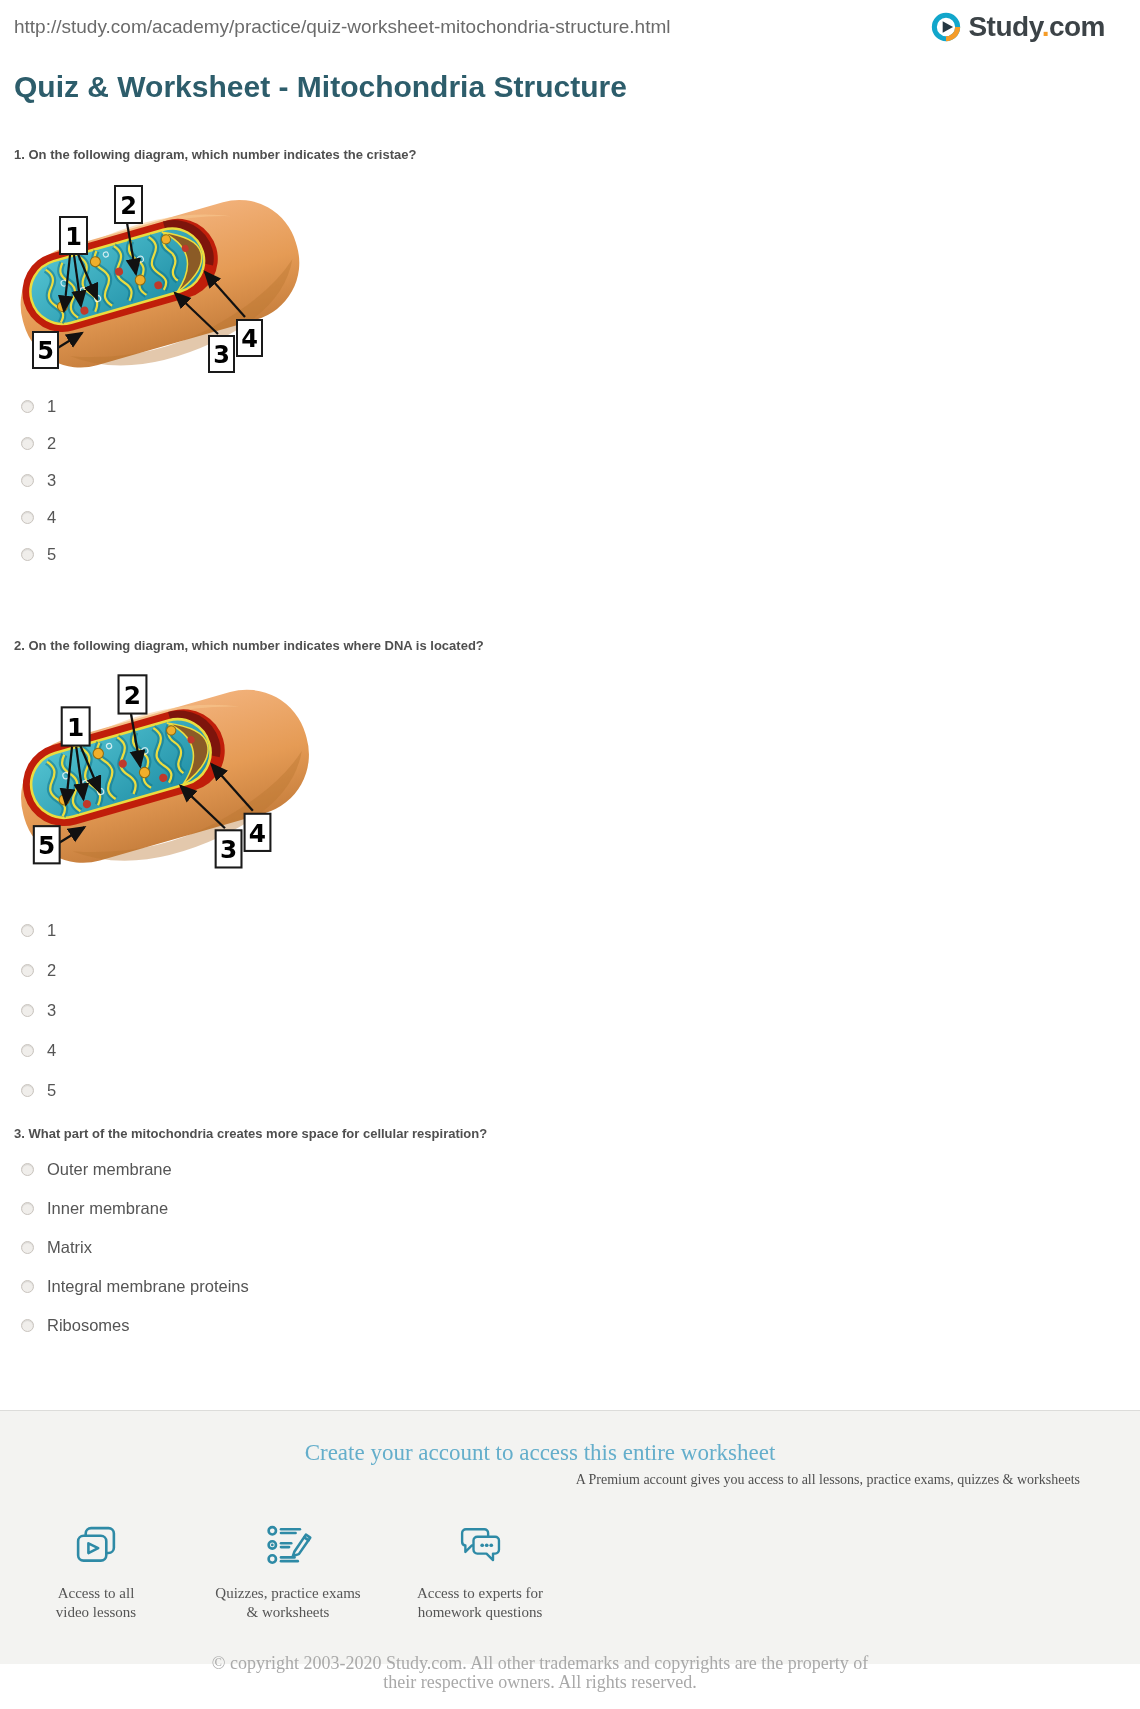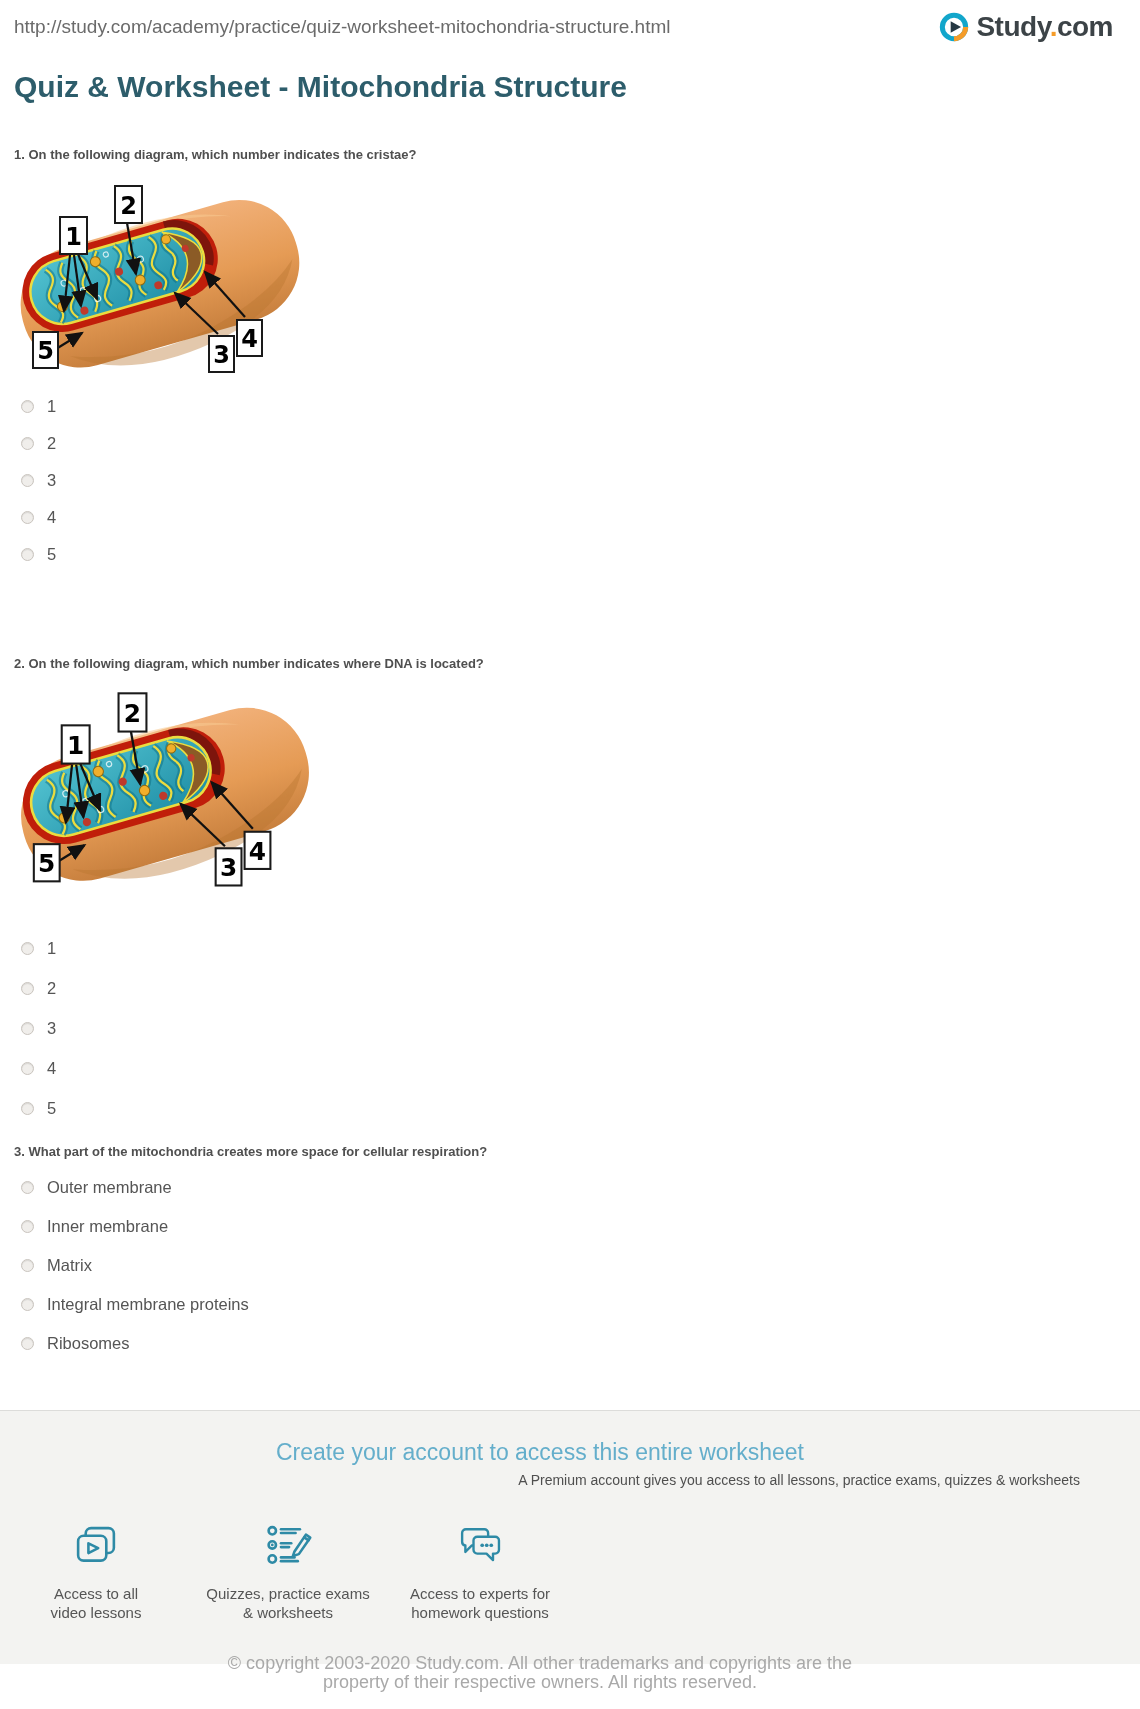--- a/index.html
+++ b/index.html
@@ -1,48 +1,48 @@
 <!DOCTYPE html>
 <html><head>
 <meta charset="utf-8">
 <style>
   * { box-sizing: border-box; }
   body { margin:0; background:#fff; font-family:"Liberation Sans", sans-serif; color:#555; }
   .page { position:relative; width:1140px; height:1709px; background:#fff; overflow:hidden; }
 
   .topbar { display:flex; justify-content:space-between; align-items:flex-start; padding:12px 14px 0 14px; }
   .url { font-size:19px; color:#6b6b6b; padding-top:4px; }
-  .logo { display:flex; align-items:center; gap:7px; margin-right:13px; }
+  .logo { display:flex; align-items:center; gap:7px; margin-right:21px; }
   .logo-text { font-size:28px; font-weight:bold; color:#3c4347; letter-spacing:-0.5px; line-height:30px; }
   .logo-dot { color:#f59c28; }
 
   .title { margin:28px 14px 0 14px; font-size:30px; line-height:34px; font-weight:bold; color:#2d5d6b; }
 
   .q-heading { margin:0 14px; font-size:13px; line-height:22px; font-weight:bold; color:#4f4f4f; }
   .q1 .q-heading { margin-top:40px; }
-  .q2 .q-heading { margin-top:90px; }
+  .q2 .q-heading { margin-top:72px; }
   .q3 .q-heading { margin-top:24px; }
 
   .diagram { margin:15px 0 0 8px; line-height:0; }
   .q2 .diagram { margin-top:13px; }
 
   .options { margin-left:21px; }
   .q1 .options { margin-top:14px; }
   .q2 .options { margin-top:42px; }
   .q3 .options { margin-top:15px; }
   .option { display:flex; align-items:center; }
   .q1 .option { margin-bottom:19px; }
   .q2 .option { margin-bottom:22px; }
   .q3 .option { margin-bottom:21px; }
   .radio { width:13px; height:13px; border-radius:50%; background:#f0eeeb; border:1px solid #c9c4be;
            box-shadow: inset 0 1px 1px rgba(0,0,0,0.10); margin-right:13px; flex:none; }
   .option-label { font-size:16.5px; line-height:18px; color:#555; }
 
   .footer { position:absolute; left:0; top:1410px; width:1140px; height:254px;
-            background:#f3f3f1; border-top:1px solid #dcdcda; }
+            background:#f3f3f1; border-top:1px solid #dcdcda;font-family:Liberation Serif, serif; }
   .footer-inner { width:1080px; text-align:center; padding-top:28px; }
   .footer-heading { font-size:23px; line-height:27px; color:#64aecb; font-weight:normal; }
   .footer-sub { margin-top:6px; font-size:14px; color:#4f4f4f;text-align:right; }
   .benefits { margin-top:32px; display:flex; justify-content:flex-start; }
   .benefit { width:192px; }
   .bicon { width:52px; height:52px; }
   .bcap { margin-top:8px; font-size:15px; color:#555; line-height:19px; }
   .copyright { margin:32px auto 0 auto; max-width:690px; font-size:18px; color:#a9a9a9; line-height:19px; }
 </style>
 </head>

